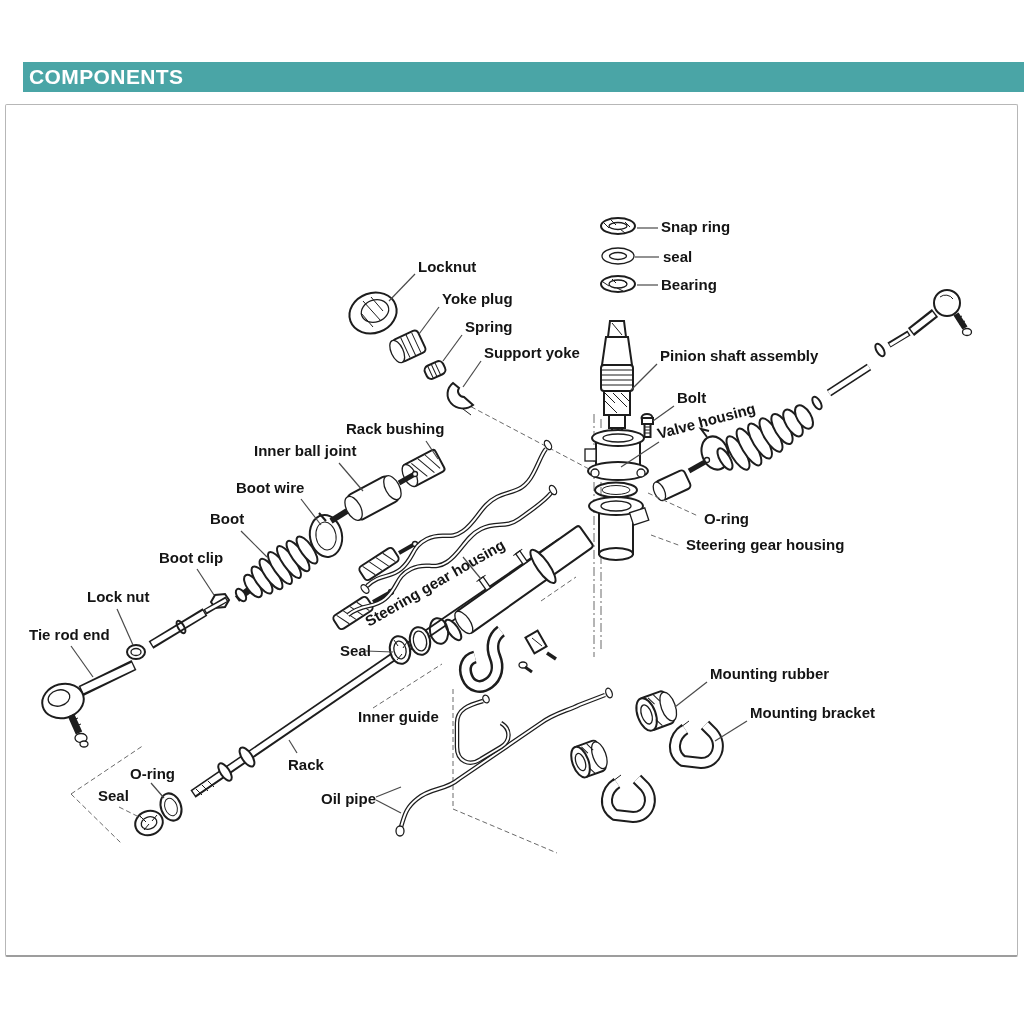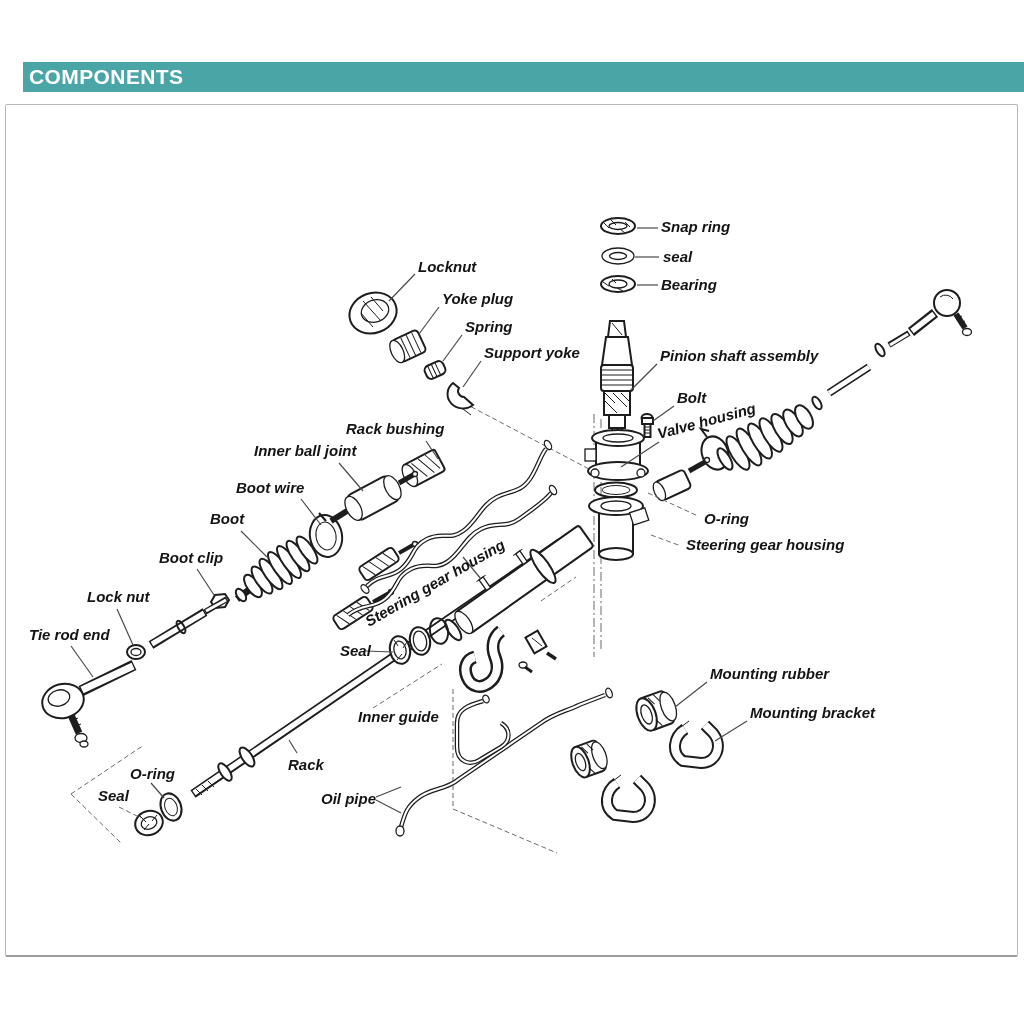--- a/index.html
+++ b/index.html
@@ -1,21 +1,21 @@
 <!DOCTYPE html>
 <html><head>
 <meta charset="utf-8">
 <style>
   html,body{margin:0;padding:0;background:#ffffff;width:1024px;height:1024px;overflow:hidden;
     font-family:"Liberation Sans",sans-serif;}
   .header-bar{position:absolute;left:23px;top:62px;width:1003px;height:30px;background:#4aa5a6;
     color:#fff;font-size:21px;line-height:30px;font-weight:bold;padding-left:6px;
     letter-spacing:.4px;box-sizing:border-box;}
   .diagram-box{position:absolute;left:5px;top:104px;width:1013px;height:853px;background:#fff;
-    border:1px solid #b7b7b7;border-bottom:2px solid #9d9d9d;border-radius:2px;box-sizing:border-box;font-style:italic;}
+    border:1px solid #b7b7b7;border-bottom:2px solid #9d9d9d;border-radius:2px;box-sizing:border-box;}
   svg text{font-family:"Liberation Sans",sans-serif;font-size:15px;font-weight:600;fill:#141414;}
   .ln{stroke:#4a4a4a;stroke-width:1.2;fill:none;}
   .dash{stroke:#6a6a6a;stroke-width:1;fill:none;stroke-dasharray:5 3;}
   .dashdot{stroke:#6a6a6a;stroke-width:1;fill:none;stroke-dasharray:9 3 2 3;}
   .p{fill:#ffffff;stroke:#1d1d1d;stroke-width:2;}
   .p1{fill:#ffffff;stroke:#1d1d1d;stroke-width:1.3;}
   .o{fill:none;stroke:#1d1d1d;stroke-width:2;}
   .th{fill:none;stroke:#1d1d1d;stroke-width:1;}
 </style>
 </head>

